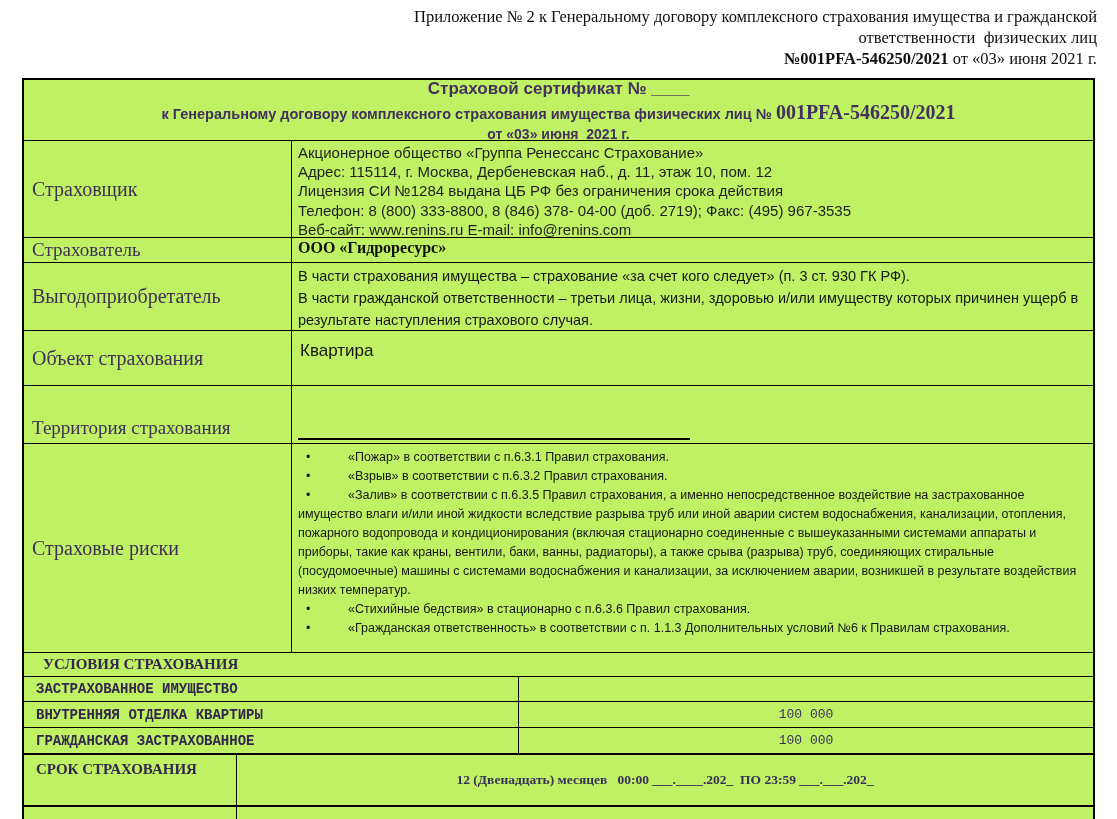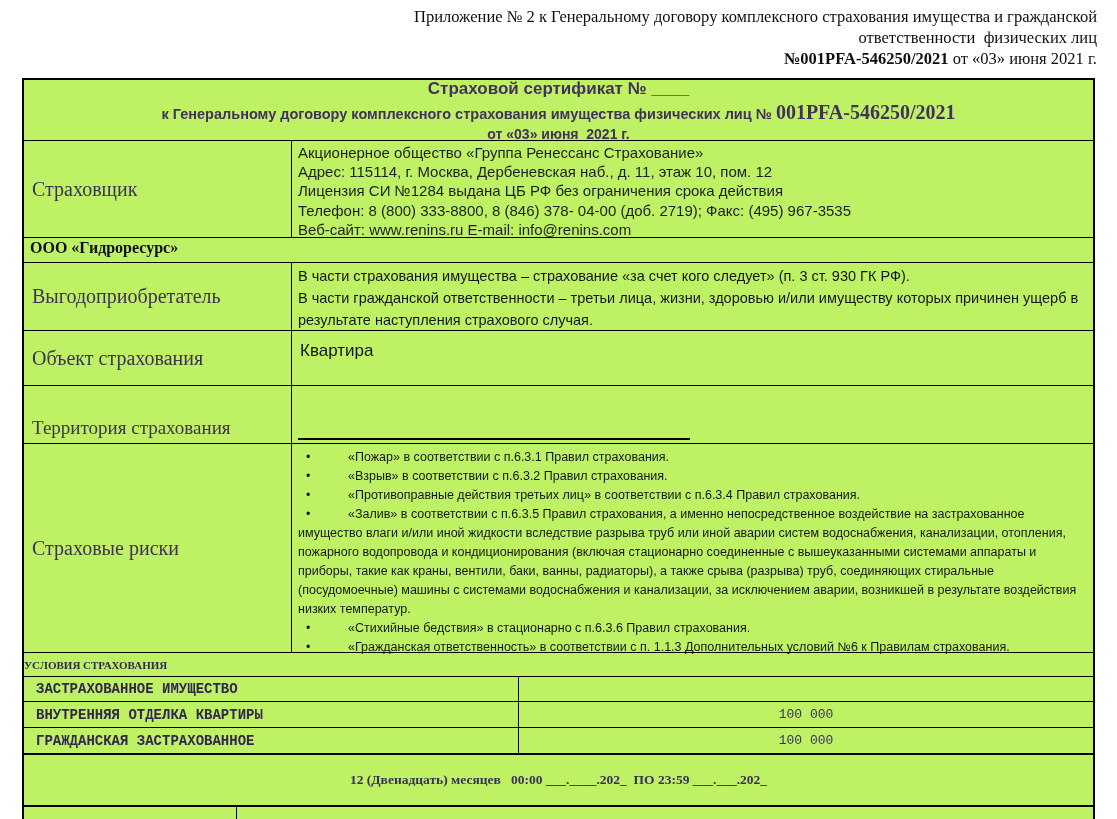--- a/index.html
+++ b/index.html
@@ -51,22 +51,22 @@
   .r-terr .lcell { align-items:flex-end; padding-bottom:4px; font-size:19px; }
   .r-terr .ccell { position:relative; }
   .r-terr .blank-line { position:absolute; left:6px; bottom:3px; width:392px; height:2.5px; background:#000; }
 
   .r-risks   { height:209px; }
   .r-risks .ccell { padding:4px 10px 0 6px; font-size:12.5px; line-height:19px; color:#161616; }
   .risk-item .rb { display:inline-block; width:50px; padding-left:8px; }
 
   .r-cond-title { height:24px; }
   .cond-full {
-    flex:1; display:flex; align-items:center; padding-left:0;
-    font-family:"Liberation Serif", serif; font-weight:bold; font-size:11px; color:#33264d;
+    flex:1; display:flex; align-items:center; padding-left:19px;
+    font-family:"Liberation Serif", serif; font-weight:bold; font-size:15px; color:#33264d;
   }
   .r-cond-head, .r-cond-row { font-family:Liberation Mono, monospace; color:#33264d; }
   .r-cond-head { height:25px; }
   .r-cond-row  { height:26px; }
   .r-cond-row.last { height:27px; border-bottom:2.5px solid #000; }
   .cond-left {
     width:495px; flex:0 0 495px; border-right:1px solid #000;
     display:flex; align-items:center; padding-left:12px; font-weight:bold; font-size:14px;
   }
   .cond-right { flex:1; display:flex; align-items:center; justify-content:center; font-size:14px; }
@@ -108,20 +108,21 @@
     <div class="ccell">
       <div>Акционерное общество «Группа Ренессанс Страхование»</div>
       <div>Адрес: 115114, г. Москва, Дербеневская наб., д. 11, этаж 10, пом. 12</div>
       <div>Лицензия СИ №1284 выдана ЦБ РФ без ограничения срока действия</div>
       <div>Телефон: 8 (800) 333-8800, 8 (846) 378- 04-00 (доб. 2719); Факс: (495) 967-3535</div>
       <div>Веб-сайт: www.renins.ru E-mail: info@renins.com</div>
     </div>
   </div>
 
   <div class="trow r-insured">
+    <div class="lcell">Страхователь</div>
     <div class="ccell">ООО «Гидроресурс»</div>
   </div>
 
   <div class="trow r-benef">
     <div class="lcell">Выгодоприобретатель</div>
     <div class="ccell">
       <div>В части страхования имущества – страхование «за счет кого следует» (п. 3 ст. 930 ГК РФ).</div>
       <div>В части гражданской ответственности – третьи лица, жизни, здоровью и/или имуществу которых причинен ущерб в результате наступления страхового случая.</div>
     </div>
   </div>
@@ -136,21 +137,20 @@
     <div class="ccell">
       <div class="blank-line"></div>
     </div>
   </div>
 
   <div class="trow r-risks">
     <div class="lcell">Страховые риски</div>
     <div class="ccell">
       <div class="risk-item"><span class="rb">•</span><span>«Пожар» в соответствии с п.6.3.1 Правил страхования.</span></div>
       <div class="risk-item"><span class="rb">•</span><span>«Взрыв» в соответствии с п.6.3.2 Правил страхования.</span></div>
-      <div class="risk-item"><span class="rb">•</span><span>«Противоправные действия третьих лиц» в соответствии с п.6.3.4 Правил страхования.</span></div>
       <div class="risk-item"><span class="rb">•</span><span>«Залив» в соответствии с п.6.3.5 Правил страхования, а именно непосредственное воздействие на застрахованное имущество влаги и/или иной жидкости вследствие разрыва труб или иной аварии систем водоснабжения, канализации, отопления, пожарного водопровода и кондиционирования (включая стационарно соединенные с вышеуказанными системами аппараты и приборы, такие как краны, вентили, баки, ванны, радиаторы), а также срыва (разрыва) труб, соединяющих стиральные (посудомоечные) машины с системами водоснабжения и канализации, за исключением аварии, возникшей в результате воздействия низких температур.</span></div>
       <div class="risk-item"><span class="rb">•</span><span>«Стихийные бедствия» в стационарно с п.6.3.6 Правил страхования.</span></div>
       <div class="risk-item"><span class="rb">•</span><span>«Гражданская ответственность» в соответствии с п. 1.1.3 Дополнительных условий №6 к Правилам страхования.</span></div>
     </div>
   </div>
 
   <div class="trow r-cond-title">
     <div class="cond-full">УСЛОВИЯ СТРАХОВАНИЯ</div>
   </div>
 
@@ -162,20 +162,21 @@
     <div class="cond-left">ВНУТРЕННЯЯ ОТДЕЛКА КВАРТИРЫ</div>
     <div class="cond-right val">100 000</div>
   </div>
 
   <div class="trow r-cond-row last">
     <div class="cond-left">ГРАЖДАНСКАЯ ЗАСТРАХОВАННОЕ</div>
     <div class="cond-right val">100 000</div>
   </div>
 
   <div class="trow r-term">
+    <div class="term-left">СРОК СТРАХОВАНИЯ</div>
     <div class="term-right pre">12 (Двенадцать) месяцев   00:00 ___.____.202_  ПО 23:59 ___.___.202_</div>
   </div>
 
   <div class="trow r-partial">
     <div class="partial-left"></div>
   </div>
 
 </div>
 
 </body></html>

